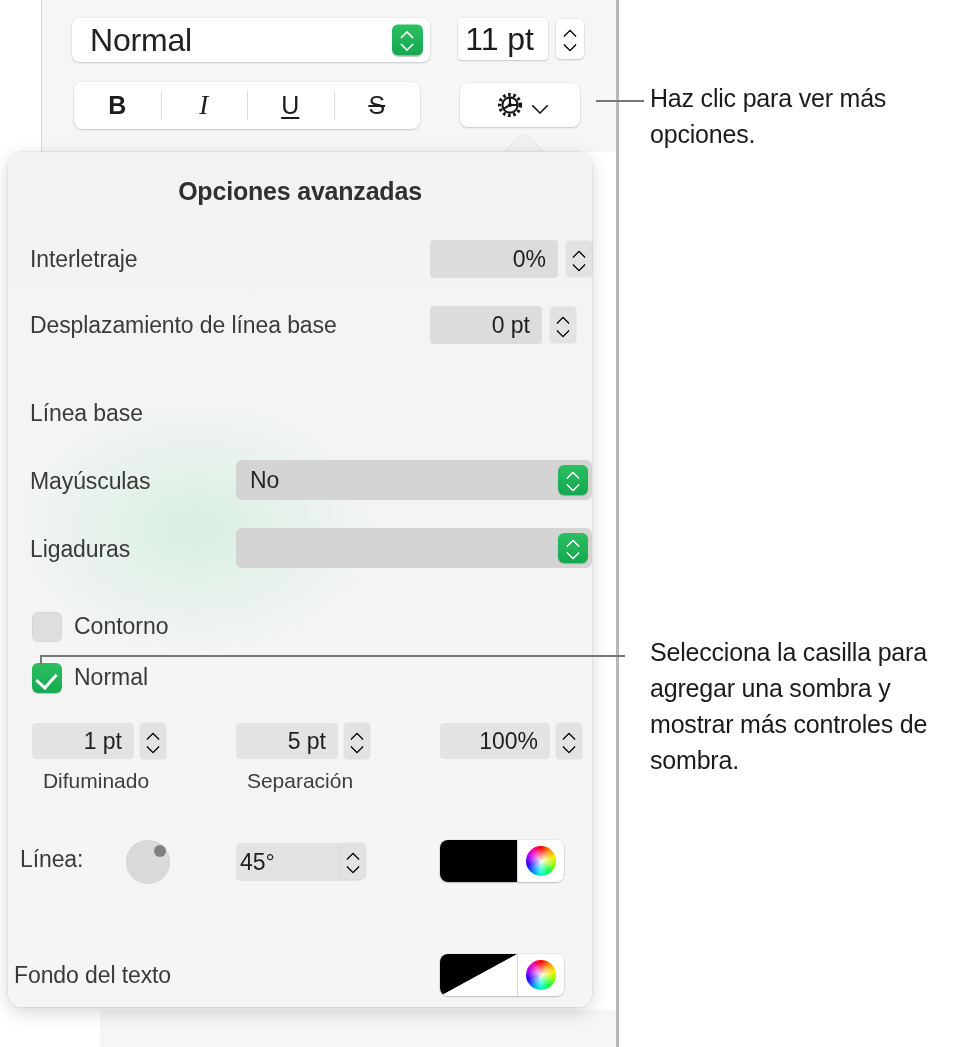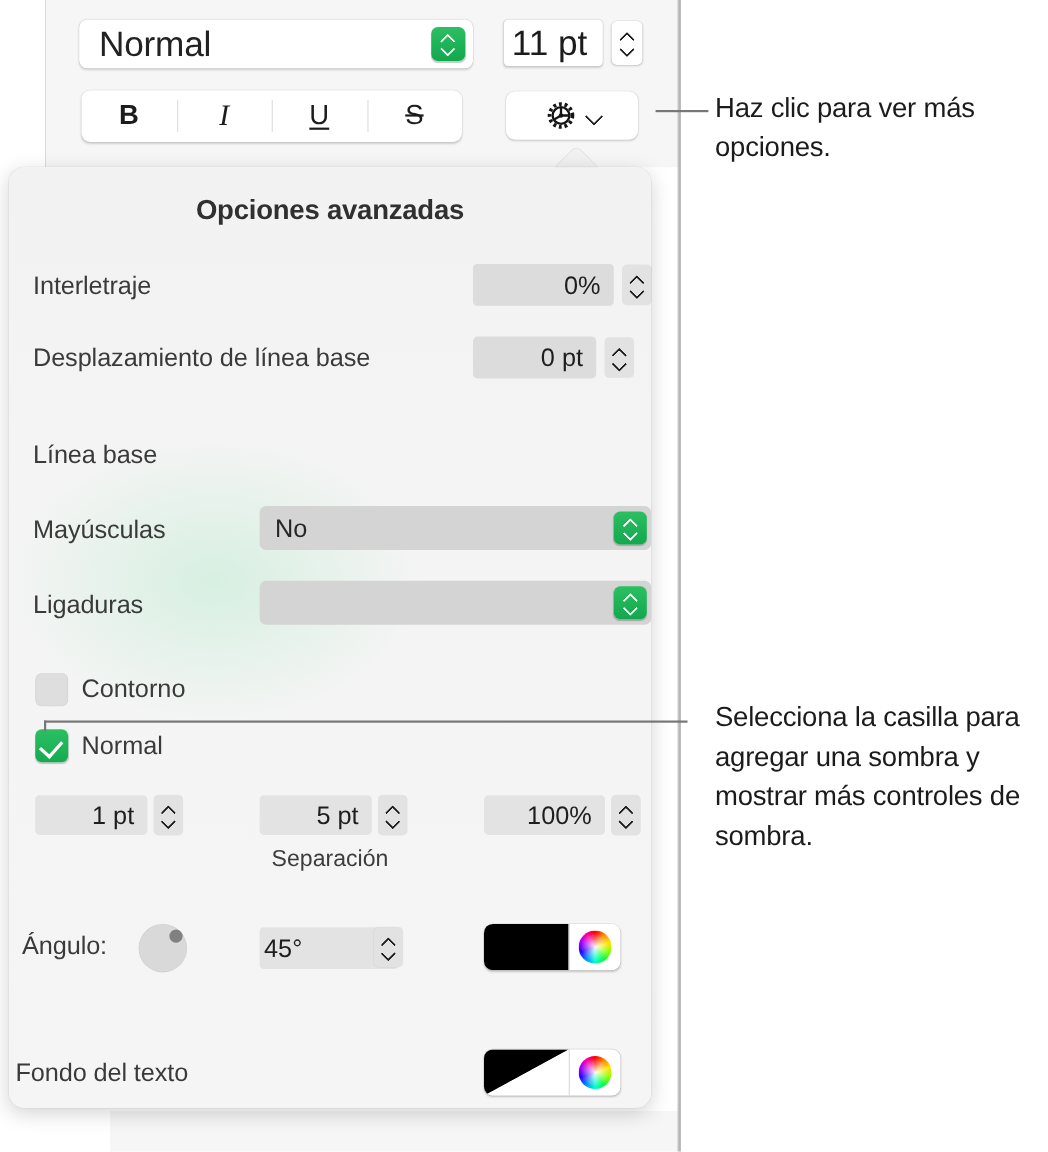--- a/index.html
+++ b/index.html
@@ -520,39 +520,40 @@
     <div class="checkbox on" style="left:24px; top:511px;"></div>
     <div class="cb-label" style="left:66px; top:512px;">Normal</div>
 
     <div class="gray-field lighter" style="left:24px; top:571px; width:102px; height:36px;">
       <span>1 pt</span>
     </div>
     <div class="stepper-gray" style="left:132px; top:571px;">
       <span class="chev-up-d"></span>
       <span class="chev-dn-d"></span>
     </div>
+    <div class="sub-label" style="left:0px; top:617px; width:176px; text-align:center;">Difuminado</div>
 
     <div class="gray-field lighter" style="left:228px; top:571px; width:102px; height:36px;">
       <span>5 pt</span>
     </div>
     <div class="stepper-gray" style="left:336px; top:571px;">
       <span class="chev-up-d"></span>
       <span class="chev-dn-d"></span>
     </div>
     <div class="sub-label" style="left:204px; top:617px; width:176px; text-align:center;">Separación</div>
 
     <div class="gray-field lighter" style="left:432px; top:571px; width:110px; height:36px;">
       <span>100%</span>
     </div>
     <div class="stepper-gray" style="left:548px; top:571px;">
       <span class="chev-up-d"></span>
       <span class="chev-dn-d"></span>
     </div>
 
-    <div class="row-label" style="left:12px; top:694px;">Ángulo:</div>
+    <div class="row-label" style="left:12px; top:694px;">Línea:</div>
   </div>
 
   <div class="angle-dial">
     <span class="angle-knob"></span>
   </div>
 
   <div class="gray-field lighter" style="left:236px; top:843px; width:126px; height:38px;">
     <span style="margin-right:auto; margin-left:4px;">45°</span>
   </div>
   <div class="stepper-gray" style="left:340px; top:843px; background:#e2e2e2;">

